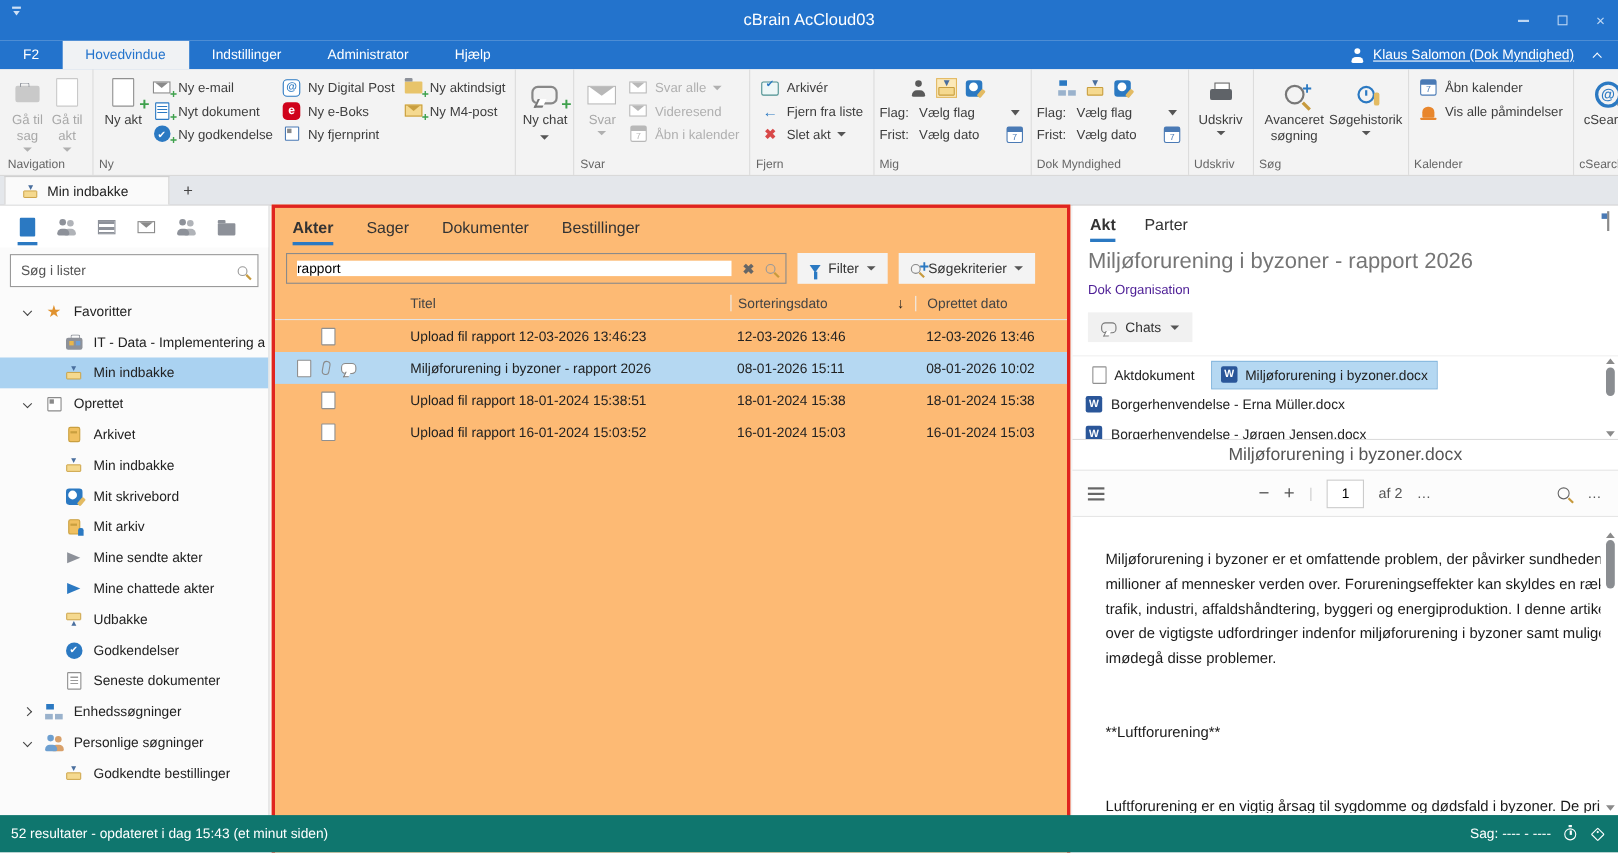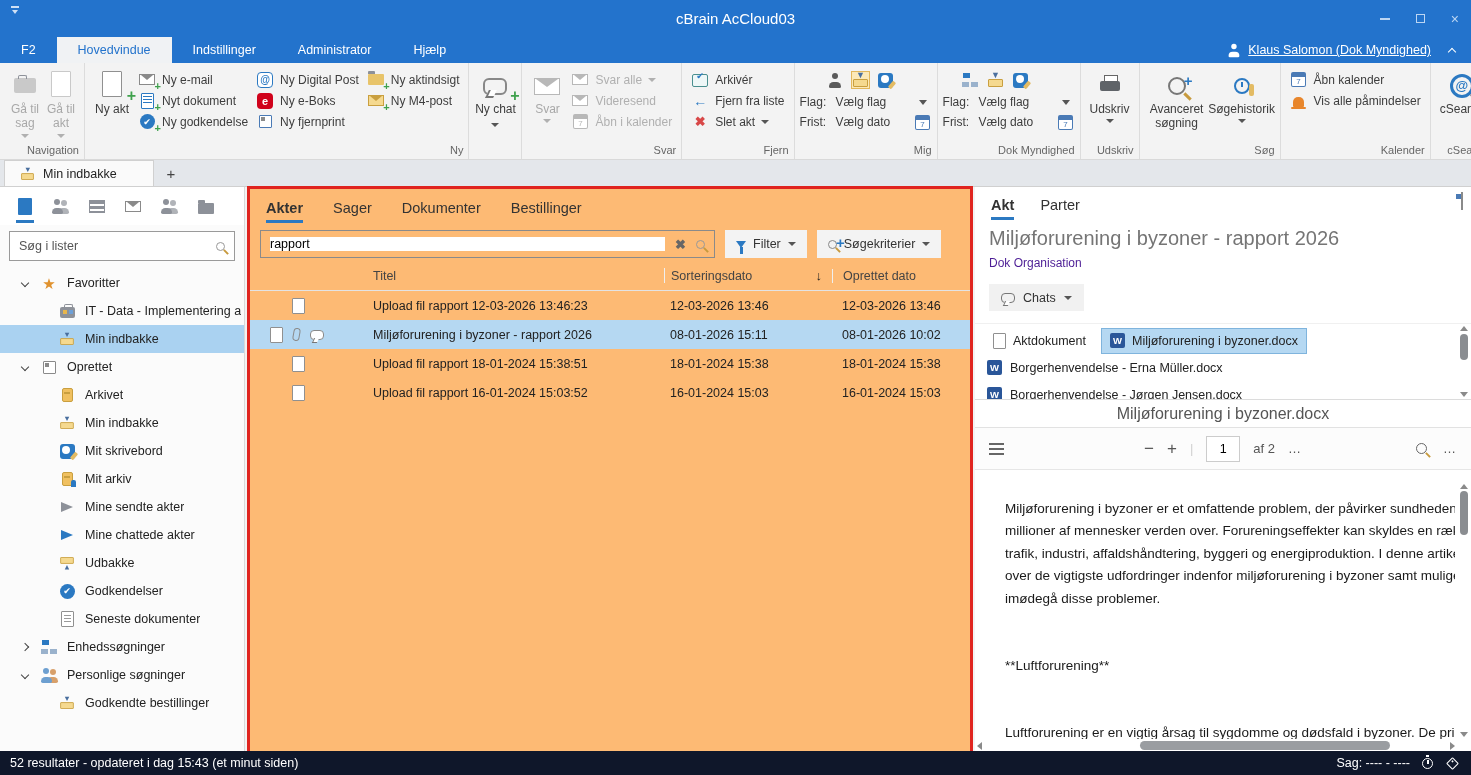--- a/index.html
+++ b/index.html
@@ -28,21 +28,21 @@
   .chev { display:inline-block; width:6px; height:6px; border-right:1.6px solid #444; border-bottom:1.6px solid #444; }
   .chev.down { transform:rotate(45deg); }
   .chev.right { transform:rotate(-45deg); }
   .chev.up { transform:rotate(-135deg); border-color:#fff; margin-top:3px; }
 
   
   .ribbon { height:97px; background:#f3f3f3; border-bottom:1px solid #d9d9d9; display:flex; padding:0 2px; }
   .rgroup { display:flex; flex-direction:column; padding:3px 5px 0; position:relative; }
   .rgroup + .rgroup { border-left:1px solid #dcdcdc; }
   .rgroup-content { flex:1; display:flex; align-items:flex-start; }
-  .rgroup-label { text-align:right; font-size:11px; color:#666; height:16px; line-height:14px; white-space:nowrap; }
+  .rgroup-label { text-align:left; font-size:11px; color:#666; height:16px; line-height:14px; white-space:nowrap; }
   .bigbtn { display:flex; flex-direction:column; align-items:center; width:50px; padding-top:3px;
             text-align:center; color:#3d3d3d; line-height:1.2; gap:3px; font-size:12px; }
   .bigbtn.disabled { color:#a8a8a8; }
   .smallcol { display:flex; flex-direction:column; padding-top:3px; }
   .smallbtn { display:flex; align-items:center; gap:6px; height:21px; color:#3d3d3d; white-space:nowrap; padding:0 4px; font-size:12px; }
   .smallbtn.disabled { color:#b0b0b0; }
   .caret { display:inline-block; width:0; height:0; border-left:4px solid transparent;
            border-right:4px solid transparent; border-top:4px solid #555; }
   .caret.dim { border-top-color:#b0b0b0; }
   .icw { position:relative; display:inline-flex; align-items:center; justify-content:center; width:18px; height:17px; flex:none; }
@@ -235,21 +235,21 @@
   .pagebox { width:34px; height:26px; border:1px solid #ccc; text-align:center; font-size:12.5px; font-family:inherit; outline:none; }
   .ptb-right { margin-left:auto; display:flex; align-items:center; gap:16px; z-index:1; }
   .dots { letter-spacing:1px; font-size:13px; color:#555; }
   .doc-area { position:absolute; left:0; right:0; top:295px; bottom:0; background:#fff; overflow:hidden; }
   .doc-text { position:absolute; left:30px; top:16px; right:16px; font-size:13.5px; color:#1a1a1a; line-height:22.4px; }
   .doc-text div { white-space:nowrap; overflow:hidden; }
   .doc-vscroll { position:absolute; right:1px; top:2px; bottom:16px; width:12px; display:flex; flex-direction:column; align-items:center; gap:2px; background:#fff; }
   .doc-hscroll { position:absolute; left:2px; right:16px; bottom:1px; height:13px; display:flex; align-items:center; background:#fff; }
 
   
-  .statusbar { position:absolute; left:0; right:0; bottom:0; height:24px; background:#0f172a; color:#fff;
+  .statusbar { position:absolute; left:0; right:0; bottom:0; height:34px; background:#0f766e; color:#fff;
       display:flex; align-items:center; padding:0 10px; font-size:12.5px; }
   .status-right { margin-left:auto; display:flex; align-items:center; gap:12px; padding-right:4px; }
 </style>
 </head>
 <body>
 
 <div class="titlebar">
   <span class="qa-icon"></span>
   <span class="title-text">cBrain AcCloud03</span>
   <div class="winbtns">

